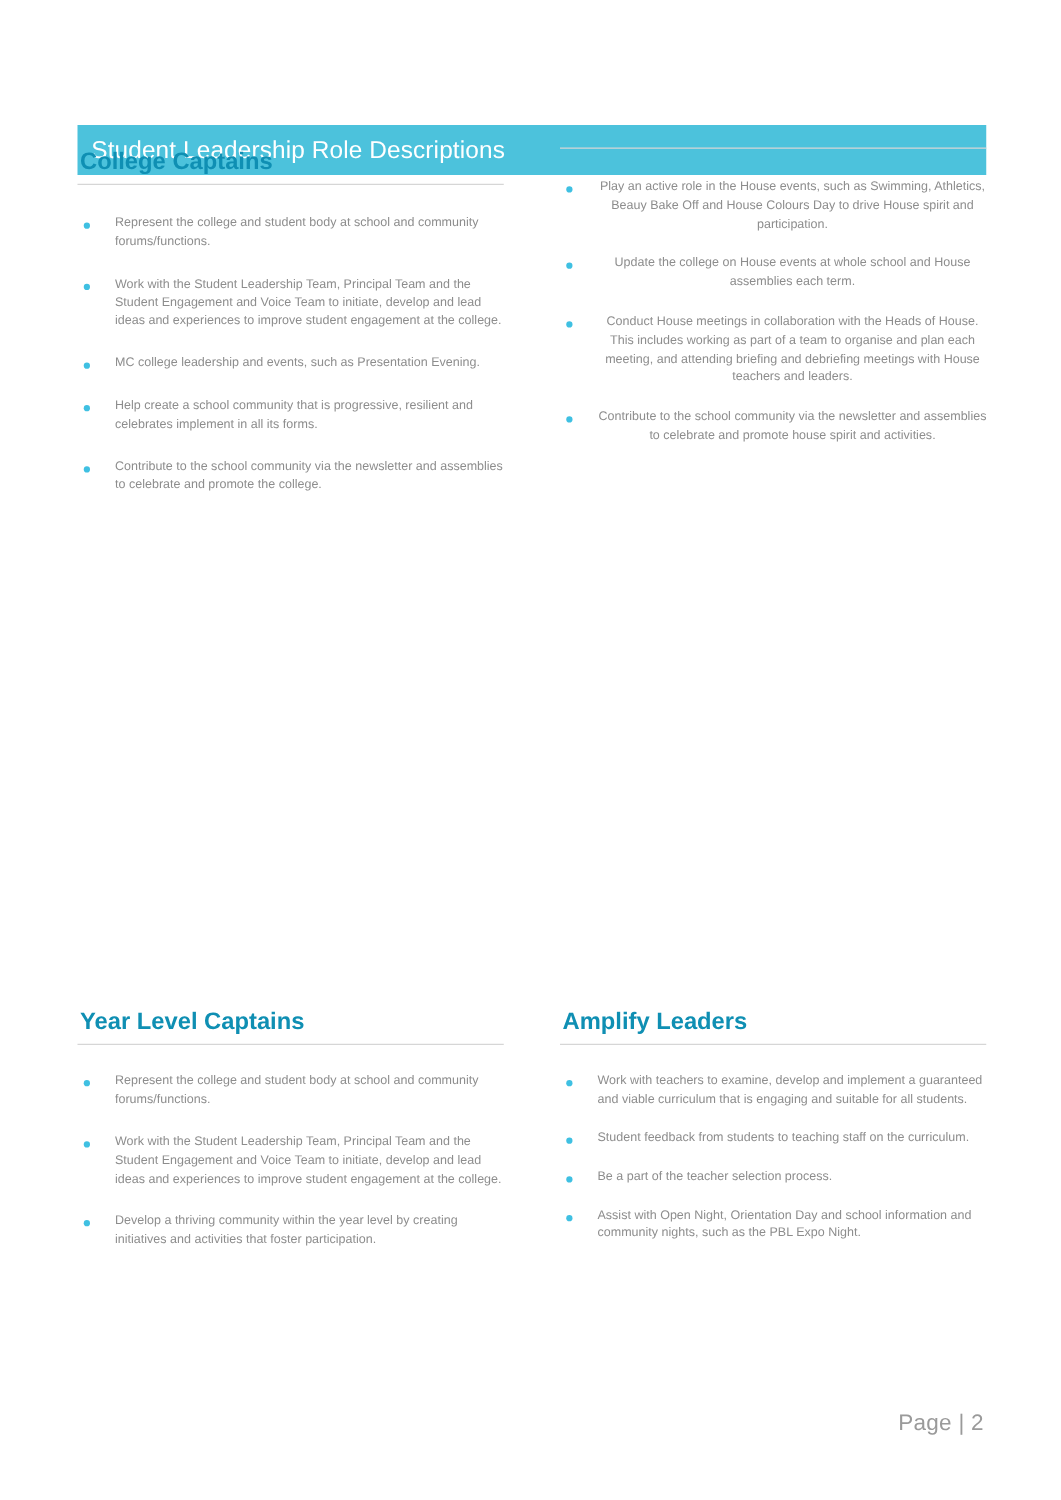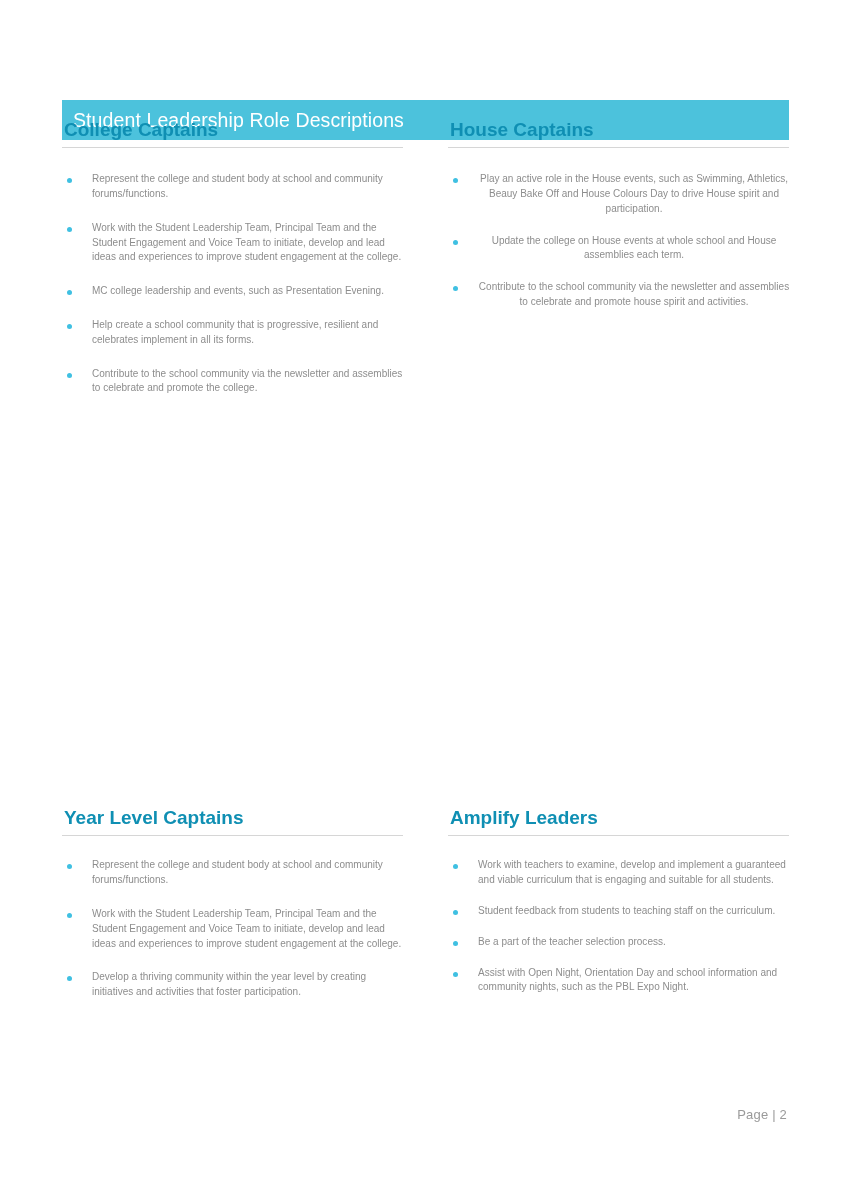--- a/index.html
+++ b/index.html
@@ -116,23 +116,23 @@
   }
   .col-house ul.bullets li {
     margin-bottom: 17px;
     text-align: center;
   }
 
   
   .footer {
     position: absolute;
     right: 62px;
-    bottom: 78px;
+    bottom: 51px;
     color: #9a9a9a;
-    font-size: 13px;
+    font-size: 18px;
     letter-spacing: 0.2px;
     text-align: right;
     white-space: nowrap;
   }
 </style>
 </head>
 <body>
 
 <div class="page">
 
@@ -165,30 +165,33 @@
             <span>Help create a school community that is progressive, resilient and celebrates implement in all its forms.</span>
           </li>
           <li>
             <span class="dot"></span>
             <span>Contribute to the school community via the newsletter and assemblies to celebrate and promote the college.</span>
           </li>
         </ul>
       </div>
 
       <div class="col col-house">
-        <h2 class="section-heading">House Captains</h2>
         <div class="heading-rule"></div>
         <ul class="bullets">
           <li>
             <span class="dot"></span>
             <span>Play an active role in the House events, such as Swimming, Athletics, Beauy Bake Off and House Colours Day to drive House spirit and participation.</span>
           </li>
           <li>
             <span class="dot"></span>
             <span>Update the college on House events at whole school and House assemblies each term.</span>
+          </li>
+          <li>
+            <span class="dot"></span>
+            <span>Conduct House meetings in collaboration with the Heads of House. This includes working as part of a team to organise and plan each meeting, and attending briefing and debriefing meetings with House teachers and leaders.</span>
           </li>
           <li>
             <span class="dot"></span>
             <span>Contribute to the school community via the newsletter and assemblies to celebrate and promote house spirit and activities.</span>
           </li>
         </ul>
       </div>
 
     </div>
 

